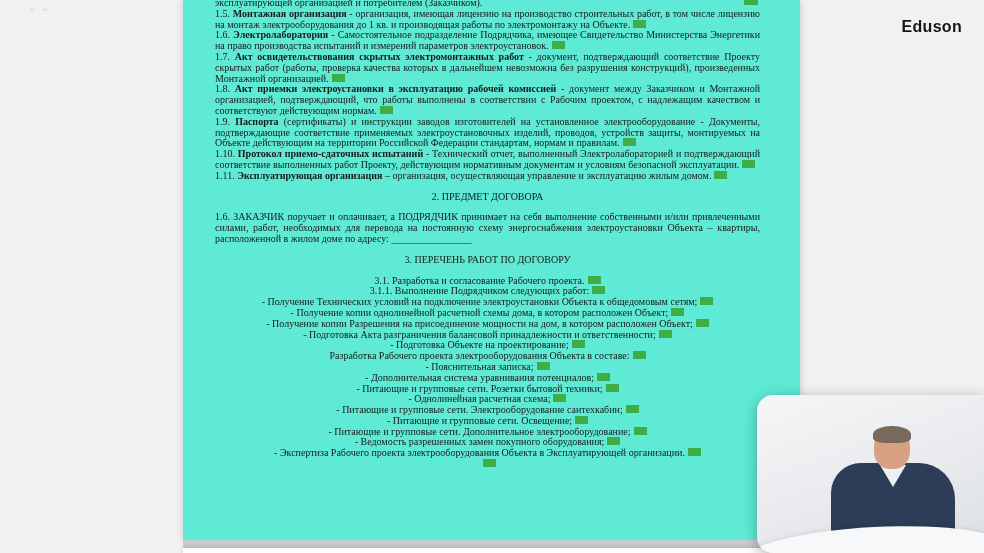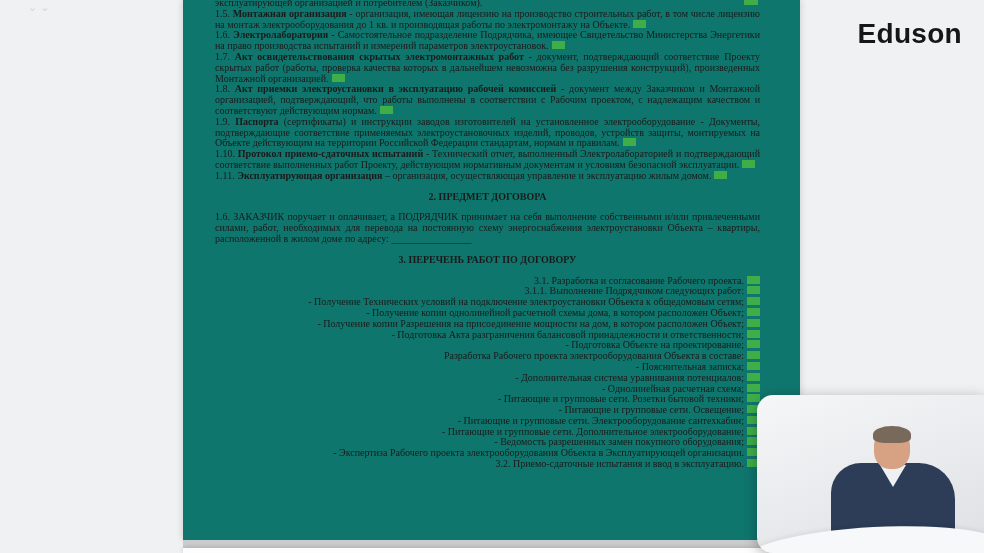--- a/index.html
+++ b/index.html
@@ -14,34 +14,34 @@
   .artifact{
     position:absolute;left:28px;top:1px;
     color:#d3d4d6;font-family:"DejaVu Sans",sans-serif;
     font-size:11px;letter-spacing:3px;user-select:none;
   }
 
   
   .logo{
     position:absolute;top:18px;right:22px;
     font-family:"Liberation Sans",sans-serif;font-weight:700;
-    font-size:28px;color:var(--logo-black,#161616);letter-spacing:.3px;
+    font-size:16px;color:var(--logo-black,#161616);letter-spacing:.3px;
   }
 
   
   .page{
     position:absolute;left:183px;top:0;width:617px;height:540px;
-    background:#0f766e;box-shadow:0 0 7px rgba(0,0,0,.18);
+    background:#5eead4;box-shadow:0 0 7px rgba(0,0,0,.18);
     padding:2px 40px 0 32px;box-sizing:border-box;overflow:hidden;
   }
   .doc{font-size:10px;line-height:10.8px;color:#1a1a1a;margin-top:-4px;}
   .blk{margin:0;}
   .para{text-align:justify;}
-  .line{text-align:right;}
-  .heading{font-weight:bold;text-align:center;margin:10px 0 10px 0;}
+  .line{text-align:center;}
+  .heading{font-weight:normal;text-align:center;margin:10px 0 10px 0;}
   .doc b{font-weight:bold;}
   .mark{
     display:inline-block;width:13px;height:8px;
     background:var(--accent-green,#3fae49);
     margin-left:3px;vertical-align:baseline;
   }
   .edge-mark{
     position:absolute;top:0;right:42px;width:14px;height:5px;
     background:var(--accent-green,#3fae49);
   }
@@ -106,28 +106,28 @@
         <div class="blk line"><span>3.1. Разработка и согласование Рабочего проекта.</span><span class="mark"></span></div>
         <div class="blk line"><span>3.1.1. Выполнение Подрядчиком следующих работ:</span><span class="mark"></span></div>
         <div class="blk line"><span>- Получение Технических условий на подключение электроустановки Объекта к общедомовым сетям;</span><span class="mark"></span></div>
         <div class="blk line"><span>- Получение копии однолинейной расчетной схемы дома, в котором расположен Объект;</span><span class="mark"></span></div>
         <div class="blk line"><span>- Получение копии Разрешения на присоединение мощности на дом, в котором расположен Объект;</span><span class="mark"></span></div>
         <div class="blk line"><span>- Подготовка Акта разграничения балансовой принадлежности и ответственности;</span><span class="mark"></span></div>
         <div class="blk line"><span>- Подготовка Объекте на проектирование;</span><span class="mark"></span></div>
         <div class="blk line"><span>Разработка Рабочего проекта электрооборудования Объекта в составе:</span><span class="mark"></span></div>
         <div class="blk line"><span>- Пояснительная записка;</span><span class="mark"></span></div>
         <div class="blk line"><span>- Дополнительная система уравнивания потенциалов;</span><span class="mark"></span></div>
+        <div class="blk line"><span>- Питающие и групповые сети. Розетки бытовой техники;</span><span class="mark"></span></div>
         <div class="blk line"><span>- Однолинейная расчетная схема;</span><span class="mark"></span></div>
-        <div class="blk line"><span>- Питающие и групповые сети. Розетки бытовой техники;</span><span class="mark"></span></div>
+        <div class="blk line"><span>- Питающие и групповые сети. Электрооборудование сантехкабин;</span><span class="mark"></span></div>
         <div class="blk line"><span>- Питающие и групповые сети. Освещение;</span><span class="mark"></span></div>
-        <div class="blk line"><span>- Питающие и групповые сети. Электрооборудование сантехкабин;</span><span class="mark"></span></div>
         <div class="blk line"><span>- Питающие и групповые сети. Дополнительное электрооборудование;</span><span class="mark"></span></div>
         <div class="blk line"><span>- Ведомость разрешенных замен покупного оборудования;</span><span class="mark"></span></div>
         <div class="blk line"><span>- Экспертиза Рабочего проекта электрооборудования Объекта в Эксплуатирующей организации.</span><span class="mark"></span></div>
-        <div class="blk line"><span>3.2. Приемо-сдаточные испытания и ввод в эксплуатацию.</span><span class="mark"></span></div>
+        <div class="blk line"><span class="mark"></span></div>
       </div>
   </div>
 
   <div class="page-gap"></div>
   <div class="next-page"></div>
 
   <div class="webcam">
     <div class="torso"></div>
     <div class="collar"></div>
     <div class="head"></div>

